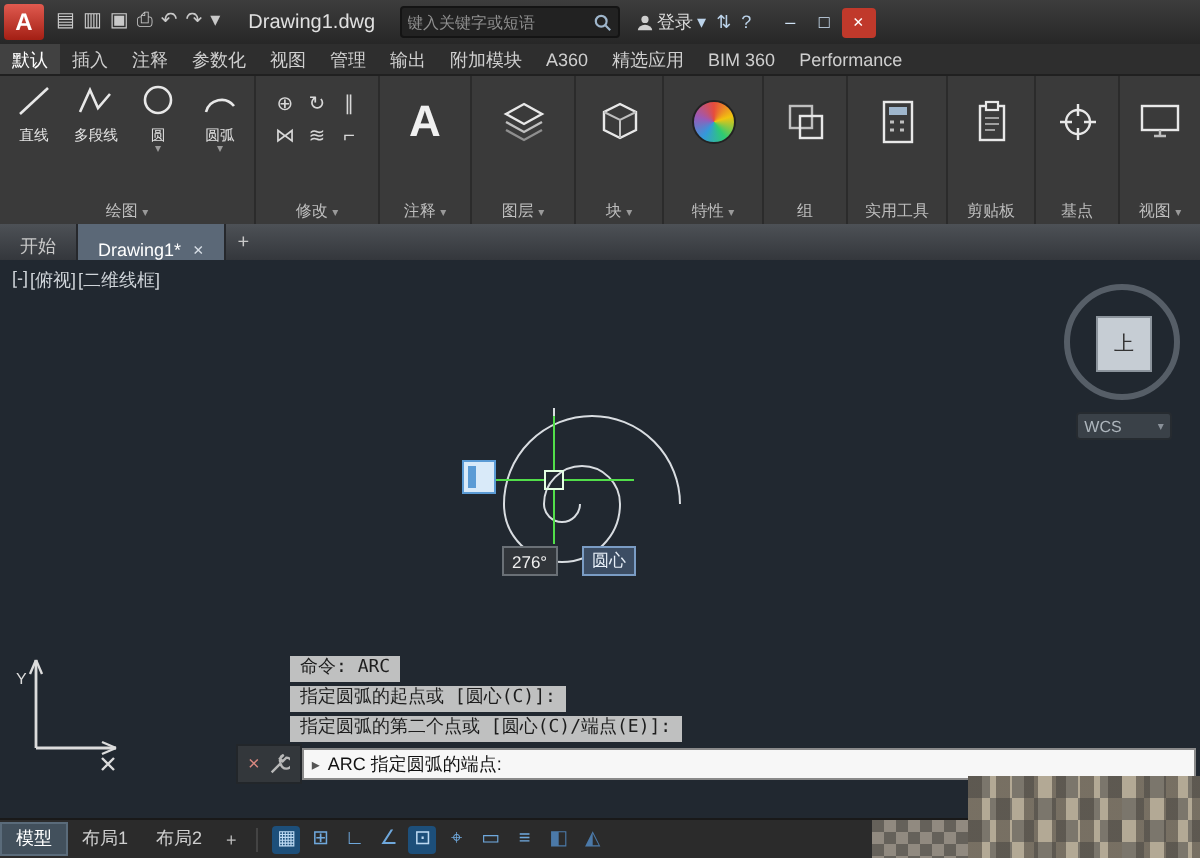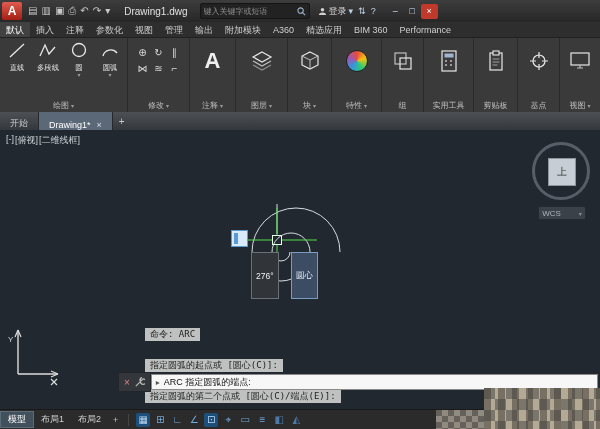--- a/index.html
+++ b/index.html
@@ -59,27 +59,27 @@
   .canvas{position:absolute;top:130px;left:0;right:0;height:299px;background:#212830;}
   .vpctl{position:absolute;top:4px;left:6px;font-size:9px;color:#cfd4d9;display:flex;gap:1px;}
   .vpctl span{cursor:default;}
   .viewcube{position:absolute;top:12px;right:10px;width:58px;height:58px;}
   .vc-ring{position:absolute;inset:0;border:3px solid rgba(150,160,170,.45);border-radius:50%;}
   .vc-face{position:absolute;left:50%;top:50%;width:26px;height:26px;margin:-13px 0 0 -13px;background:#c6cdd4;
            color:#333;font-size:10px;display:flex;align-items:center;justify-content:center;border:1px solid #8c949c;}
   .wcs{position:absolute;top:76px;right:14px;width:46px;height:12px;background:#3a4148;border:1px solid #262b30;
        border-radius:2px;font-size:8px;color:#aeb6bd;display:flex;align-items:center;justify-content:center;gap:18px;}
 
-  .dynbox{position:absolute;font-size:8.5px;display:flex;align-items:center;padding:16px 4px;height:13px;white-space:nowrap;}
+  .dynbox{position:absolute;font-size:8.5px;display:flex;align-items:center;padding:0 4px;height:13px;white-space:nowrap;margin-top:21px;}
   .dyn-angle{left:251px;top:122px;background:#31353a;border:1px solid #6a7076;color:#f0f0f0;}
   .dyn-tip{left:291px;top:122px;background:#3c4d63;border:1px solid #7a9cc4;color:#e8f0f8;}
   .dynglyph{position:absolute;left:231px;top:100px;width:15px;height:15px;background:#d9eaf9;border:1px solid #5b9bd5;}
   .dynglyph i{position:absolute;left:2px;top:2px;bottom:2px;width:4px;background:#5b9bd5;}
 
-  .history{position:absolute;left:145px;top:198px;display:flex;flex-direction:column;gap:18px;
+  .history{position:absolute;left:145px;top:198px;display:flex;flex-direction:column;gap:2px;
            font-family:"DejaVu Sans Mono","Liberation Mono",monospace;font-size:9px;color:#1d1d1d;}
   .history div{background:rgba(208,208,208,.9);padding:1px 5px;width:fit-content;line-height:11px;}
 
   .cmdbar{position:absolute;left:118px;right:2px;top:243px;height:18px;display:flex;align-items:center;}
   .cmd-ctl{display:flex;align-items:center;gap:4px;background:#33373b;height:100%;padding:0 5px;border:1px solid #22262a;}
   .cmd-x{color:#d98880;font-size:10px;}
   .cmdfield{flex:1;height:14px;background:#f7f7f7;border:1px solid #8a8a8a;display:flex;align-items:center;
             padding:0 4px;font-size:9px;color:#111;gap:4px;}
   .cmdfield .caret{color:#555;font-size:8px;}
 

